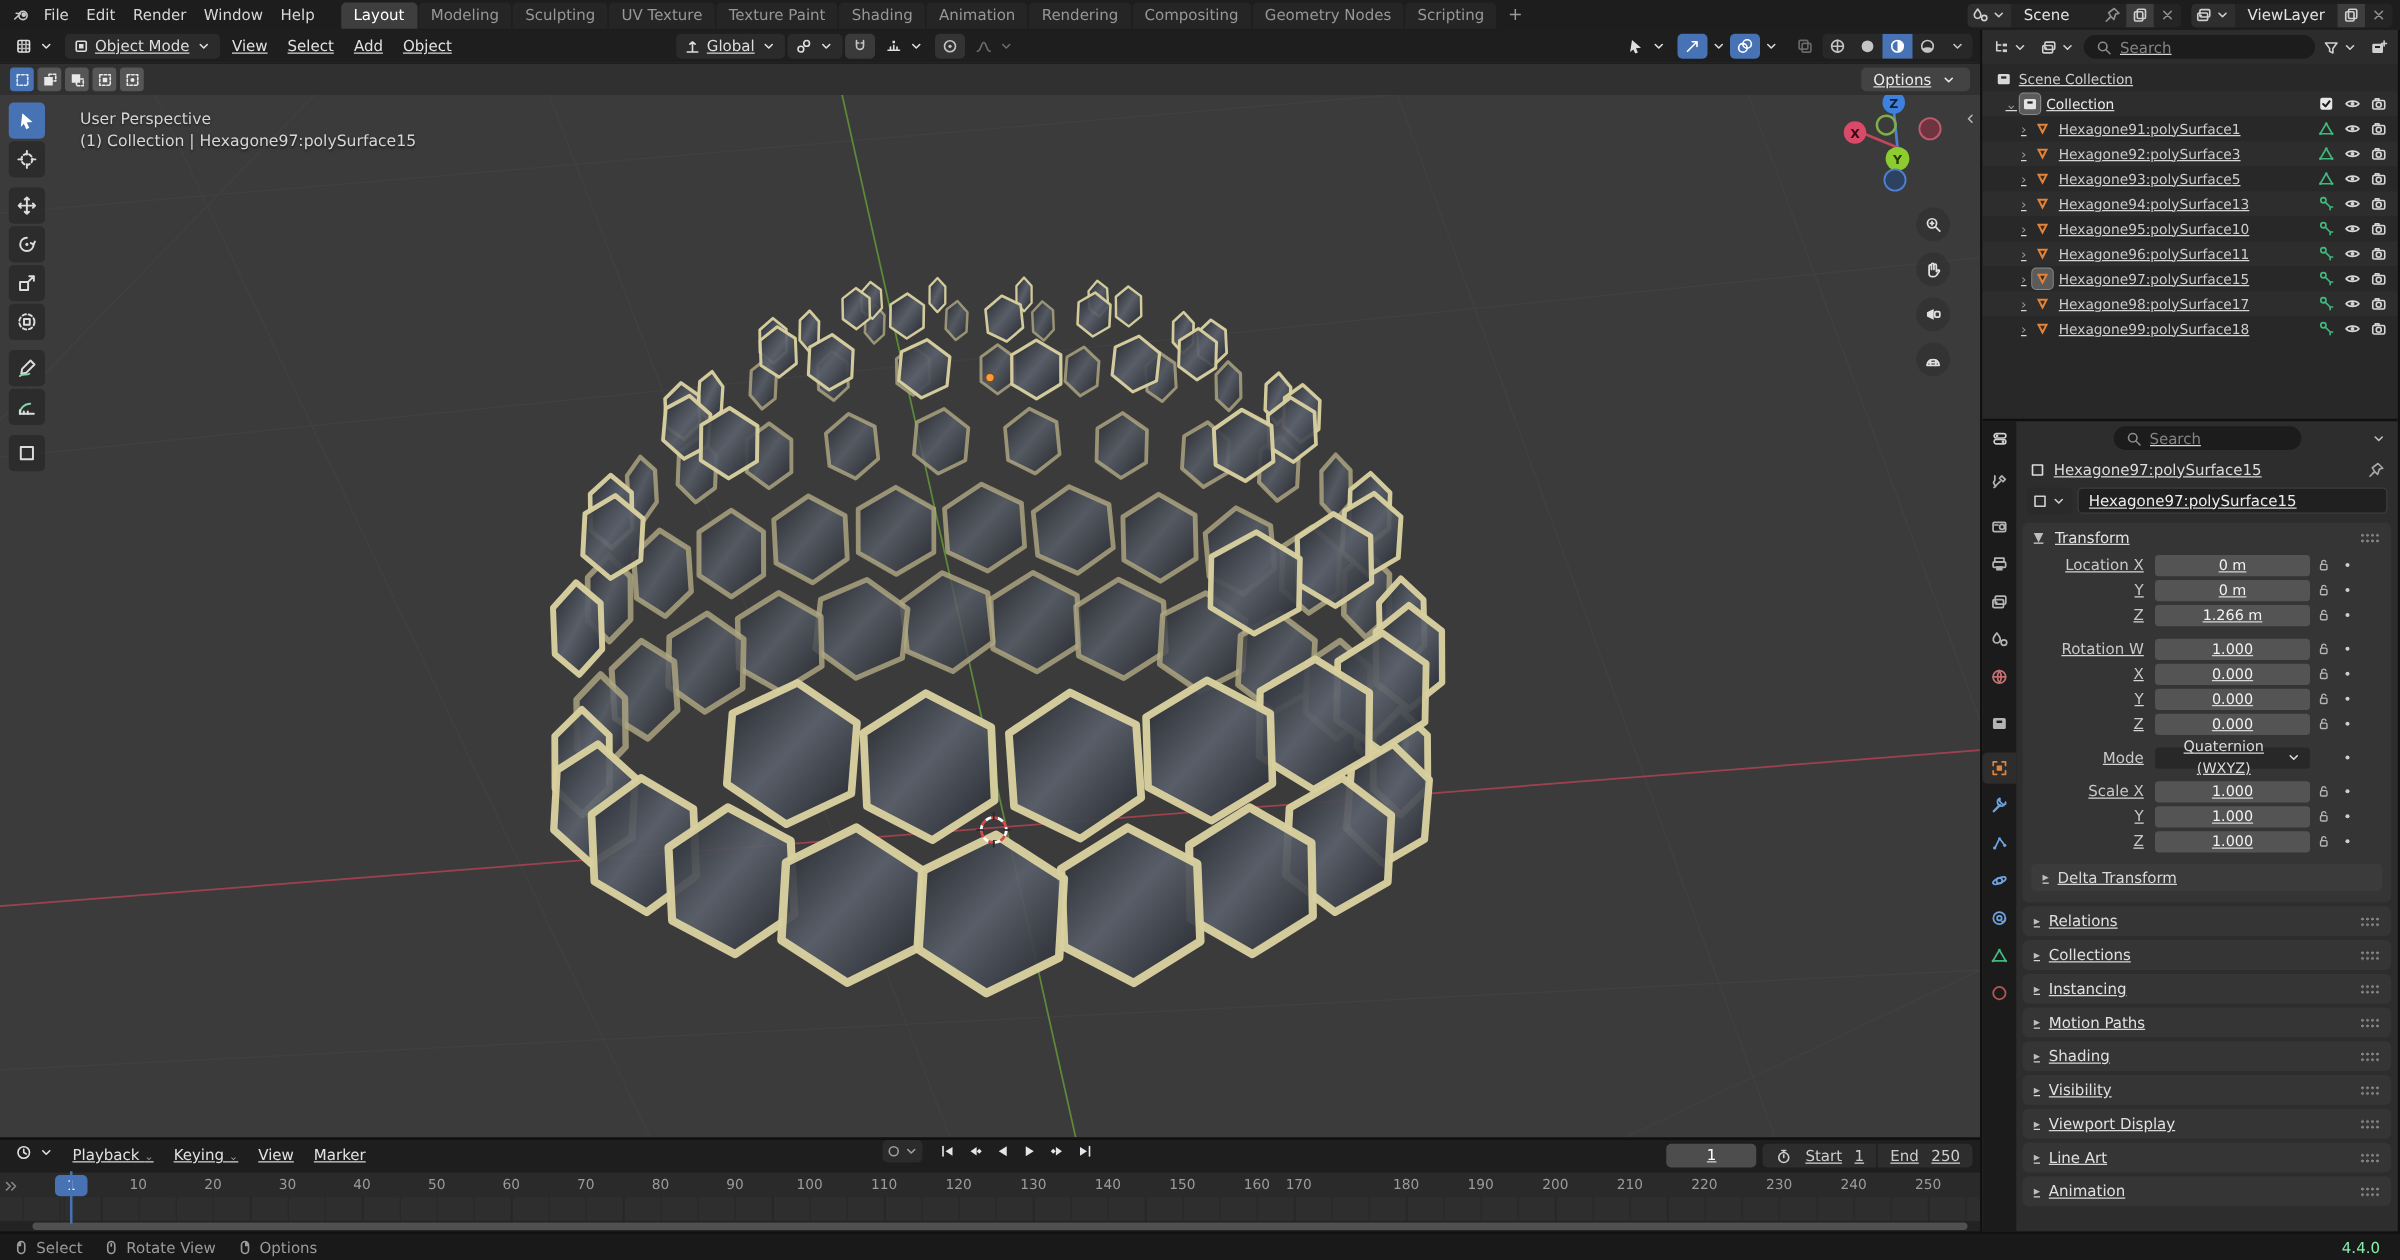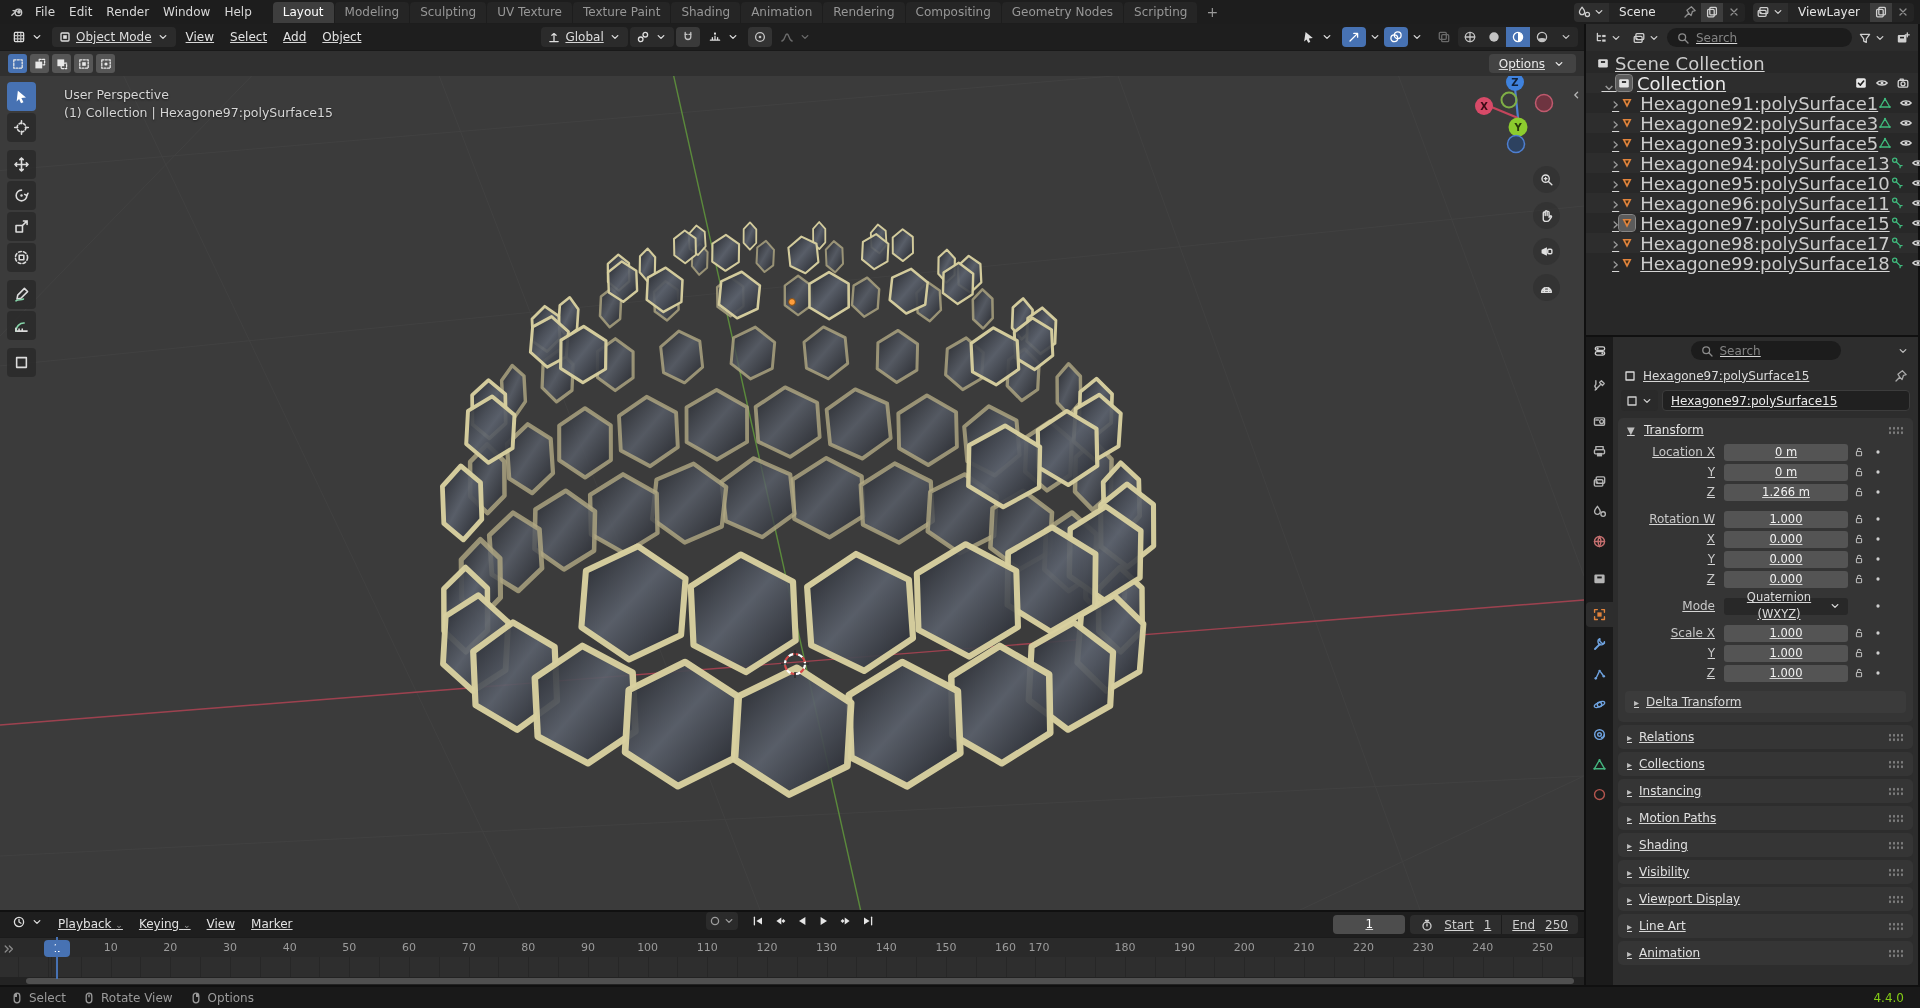--- a/index.html
+++ b/index.html
@@ -69,29 +69,29 @@
   #ruler-chev { position:absolute; left:2px; top:4px; color:#8a8a8a; }
   #tracks { height:21px; background:#2e2e2e;
     background-image:repeating-linear-gradient(90deg,#272727 0 1px,transparent 1px 29.83px);
     background-position:51px 0; }
   #playhead { position:absolute; left:56px; top:25px; width:2px; height:42px; background:#4772b3; }
   #tl-scroll { height:8px; background:#232323; padding:1px 0; }
   #tl-thumb { margin-left:26px; width:1548px; height:6px; background:#505050; border-radius:3px; }
   
   #statusbar { height:23px; background:#191919; border-top:2px solid #101010; display:flex; align-items:center; gap:16px; padding:0 10px; color:#9b9b9b; }
   .hint { display:flex; align-items:center; gap:5px; }
-  #version { margin-left:auto; color:#84cc16; padding-right:6px; }
+  #version { margin-left:auto; color:#86efac; padding-right:6px; }
   
   #outliner { height:311px; display:flex; flex-direction:column; background:#282828; }
   #ol-header { height:27px; background:#2c2c2c; display:flex; align-items:center; gap:3px; padding:0 5px; }
   .ehbtn { display:flex; align-items:center; gap:1px; height:20px; padding:0 3px; border-radius:3px; color:#cfcfcf; }
   .sbox { flex:1; height:19px; background:#1c1c1c; border-radius:10px; display:flex; align-items:center; gap:6px; padding:0 9px; color:#8b8b8b; }
   .sbox input { background:transparent; border:none; outline:none; color:#bbb; width:100%; font-size:12px; font-family:inherit; }
   .sbox input::placeholder { color:#848484; }
-  #ol-tree { flex:1; padding-top:2px; font-size:18px; }
+  #ol-tree { flex:1; padding-top:2px; font-size:11px; }
   .orow { height:20px; display:flex; align-items:center; color:#cccccc; padding-right:8px; }
   .orow:nth-child(even) { background:rgba(255,255,255,.025); }
   .orow .lbl { margin-left:5px; white-space:nowrap; }
   .orow .rt { margin-left:auto; display:flex; align-items:center; gap:7px; color:#d6d6d6; }
   .orow .chev { color:#9a9a9a; width:14px; display:inline-flex; justify-content:center; }
   .obox { display:inline-flex; border-radius:3px; padding:1px; }
   .obox.sel { background:#5b5b5b; outline:1px solid #868686; }
   .orange { color:#e0833c; }
   .green { color:#3fba7c; }
   

